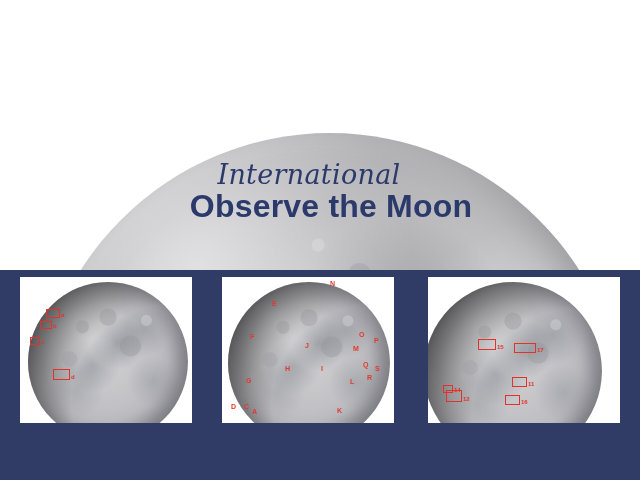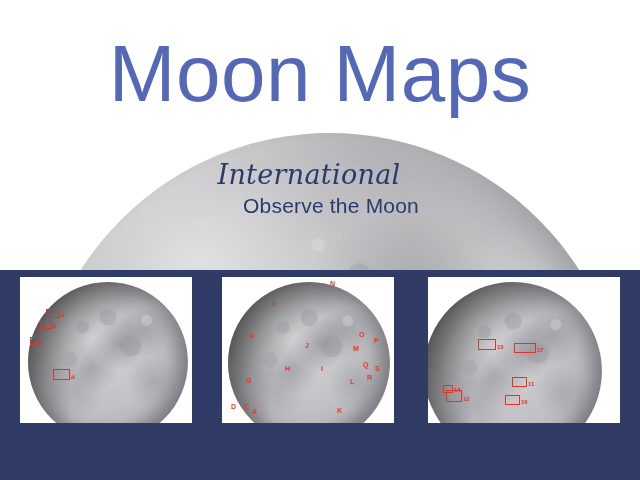--- a/index.html
+++ b/index.html
@@ -90,23 +90,23 @@
     display: block;
     font-family: "DejaVu Serif", serif;
     font-style: italic;
     font-size: 27px;
     line-height: 30px;
     letter-spacing: 0.3px;
     margin-left: -22px;
   }
   .sub-line2 {
     display: block;
-    font-size: 21px;
+    font-size: 32px;
     line-height: 32px;
-    font-weight: 400;
+    font-weight: 700;
     letter-spacing: 0.2px;
     margin-left: 22px;
   }
   .sub-line3 {
     display: block;
     font-family: "DejaVu Serif", serif;
     font-style: italic;
     font-size: 27px;
     line-height: 32px;
     margin-left: 170px;
@@ -203,21 +203,20 @@
 </style>
 </head>
 <body>
 
 <div class="slide">
 
   <div class="hero-moon-wrap">
     <div class="hero-moon"></div>
   </div>
 
-  <div class="title">Moon Maps</div>
 
   <div class="subtitle">
     <span class="sub-line1">International</span>
     <span class="sub-line2">Observe the Moon</span>
   </div>
 
   <div class="band">
     <div class="thumb-row">
 
       <div class="thumb thumb-1">

